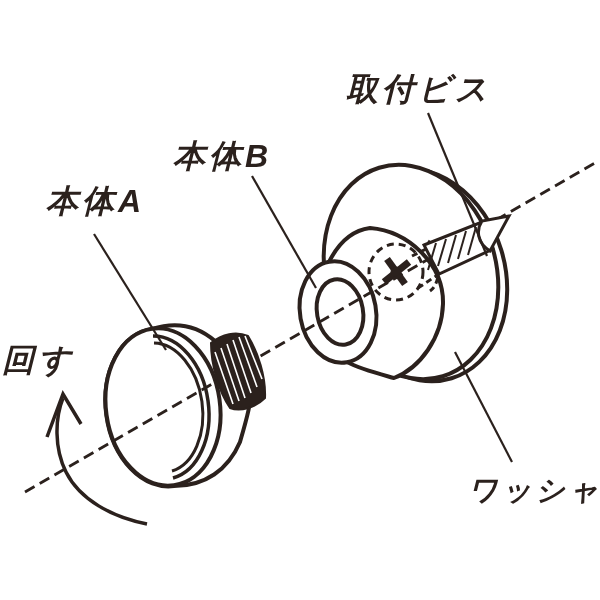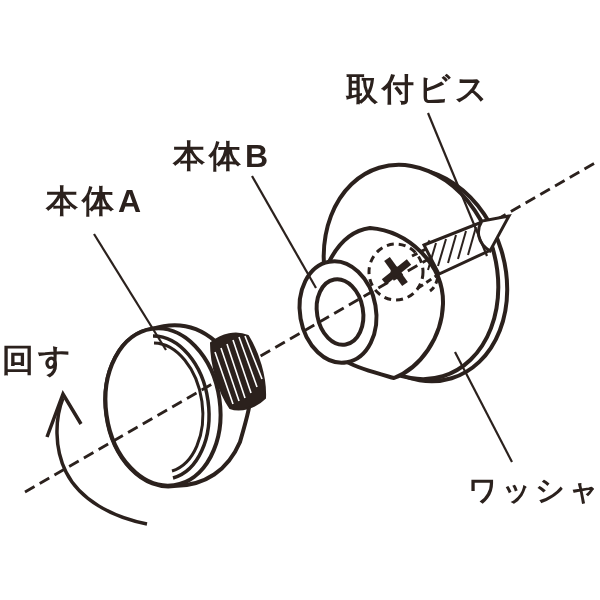--- a/index.html
+++ b/index.html
@@ -1,21 +1,21 @@
 <!DOCTYPE html>
 <html style="--ink: #2b211d; --paper: #ffffff;"><head>
 <meta charset="utf-8">
 <style>
   :root { --ink: #2b211d; --paper: #ffffff; }
   html,body { margin:0; padding:0; }
   body {
     width:600px; height:600px; background: var(--paper);
     font-family:"Liberation Sans", sans-serif;
   }
-  .stage { position:relative; width:600px; height:567px; }
+  .stage { position:relative; width:600px; height:567px;font-style:italic; }
   svg { display:block; }
   
   .ln   { stroke: var(--ink); fill:none; }
   
   .wh   { stroke: var(--ink); fill:#ffffff; }
   
   .ink  { fill: var(--ink); stroke: var(--ink); }
   
   .thr  { stroke:#ffffff; fill:none; }
   .lbl  {

